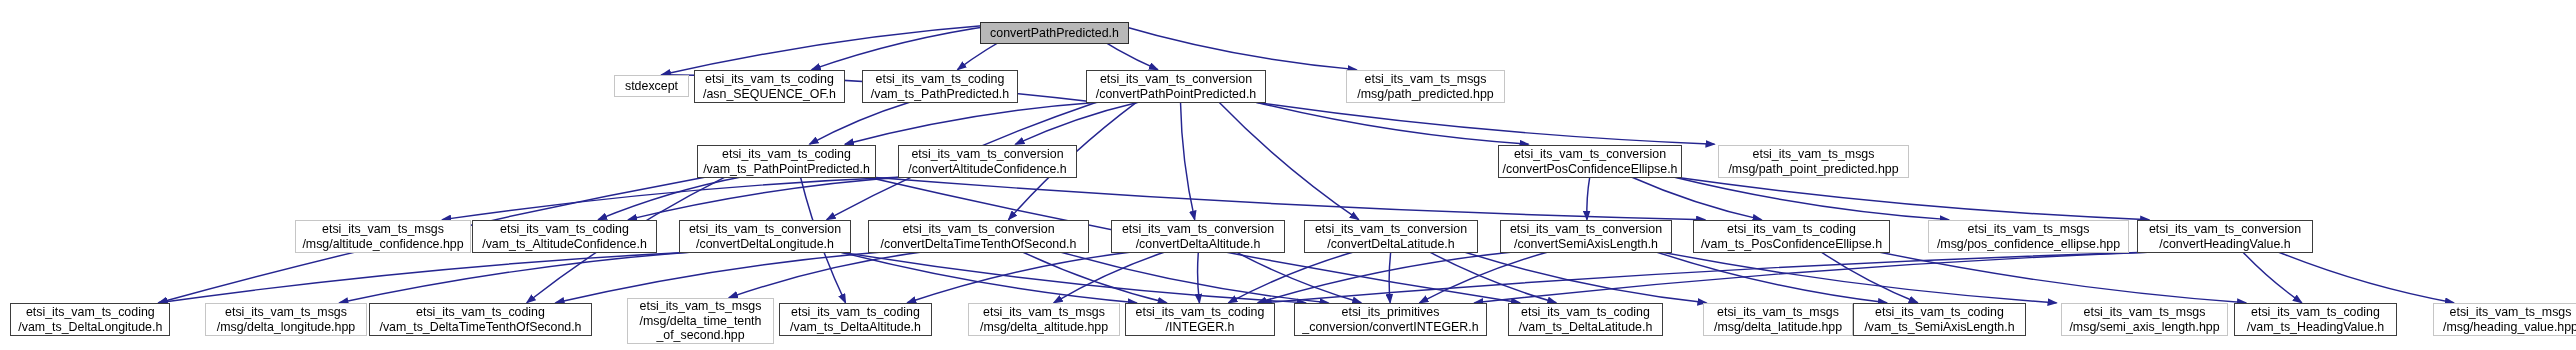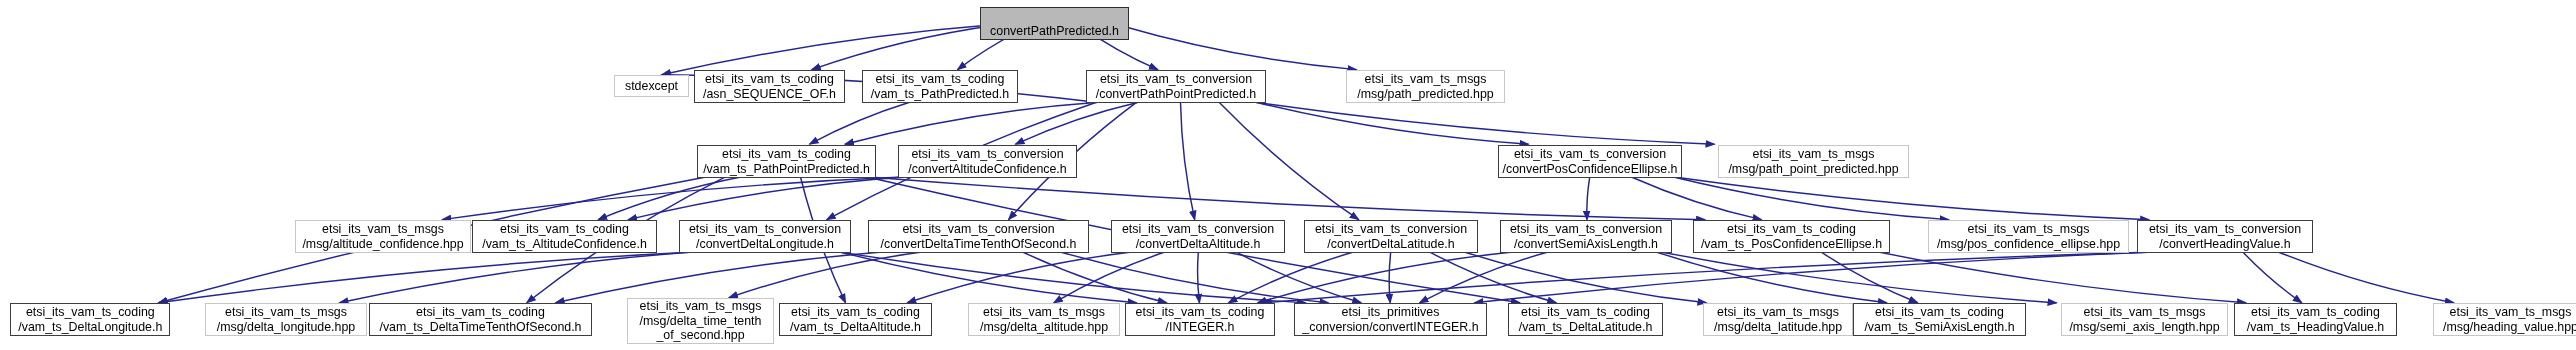--- a/index.html
+++ b/index.html
@@ -104,21 +104,21 @@
         <path d="M1939,294 Q2167.2189380574514,337.3862456537685 2399,353" fill="none" stroke="#252590" stroke-width="1.7" marker-end="url(#arrow)"></path>
         <path d="M2124.6,294 Q2177.875,329.1225 2237.05,353" fill="none" stroke="#252590" stroke-width="1.7" marker-end="url(#arrow)"></path>
         <path d="M2193,294 Q2404.5837793956175,337.3682406452779 2620,353" fill="none" stroke="#252590" stroke-width="1.7" marker-end="url(#arrow)"></path>
         <path d="M2505,294 Q1988.2009172271885,309.5228233637048 1473,353" fill="none" stroke="#252590" stroke-width="1.7" marker-end="url(#arrow)"></path>
         <path d="M2505,294 Q2111.450730142981,309.539375631185 1720,353" fill="none" stroke="#252590" stroke-width="1.7" marker-end="url(#arrow)"></path>
         <path d="M2616.6,294 Q2647.9375,326.92875000000004 2685.175,353" fill="none" stroke="#252590" stroke-width="1.7" marker-end="url(#arrow)"></path>
         <path d="M2658.3,294 Q2757.4000000000005,333.705 2862.4,353" fill="none" stroke="#252590" stroke-width="1.7" marker-end="url(#arrow)"></path>
       </g>
   </svg>
 
-<div class="node root" style="left: 980px; top: 7px; width: 149px; height: 33px; align-items: flex-end;"><span>convertPathPredicted.h</span></div>
+<div class="node root" style="left: 980px; top: 22px; width: 149px; height: 22px;"><span>convertPathPredicted.h</span></div>
     <div class="node external" style="left: 598px; top: 75px; width: 75px; height: 22px;"><span>stdexcept</span></div>
     <div class="node" style="left: 694px; top: 70px; width: 151px; height: 33px;"><span>etsi_its_vam_ts_coding
 /asn_SEQUENCE_OF.h</span></div>
     <div class="node" style="left: 862px; top: 70px; width: 156px; height: 33px;"><span>etsi_its_vam_ts_coding
 /vam_ts_PathPredicted.h</span></div>
     <div class="node" style="left: 1086px; top: 70px; width: 180px; height: 33px;"><span>etsi_its_vam_ts_conversion
 /convertPathPointPredicted.h</span></div>
     <div class="node external" style="left: 1330px; top: 70px; width: 159px; height: 33px;"><span>etsi_its_vam_ts_msgs
 /msg/path_predicted.hpp</span></div>
     <div class="node" style="left: 697px; top: 145px; width: 179px; height: 33px;"><span>etsi_its_vam_ts_coding

